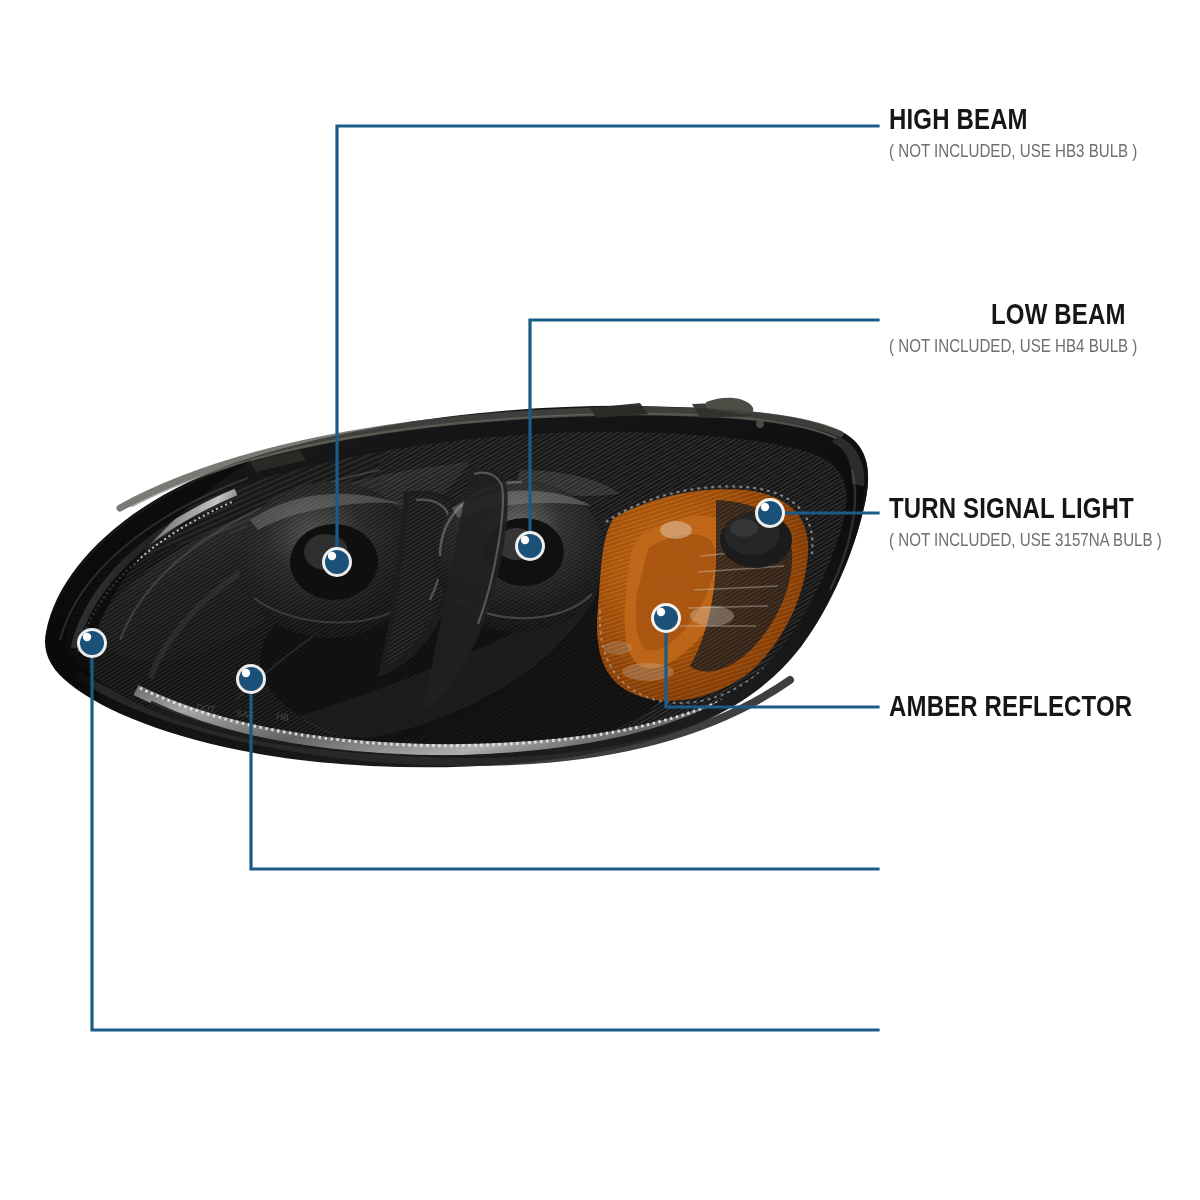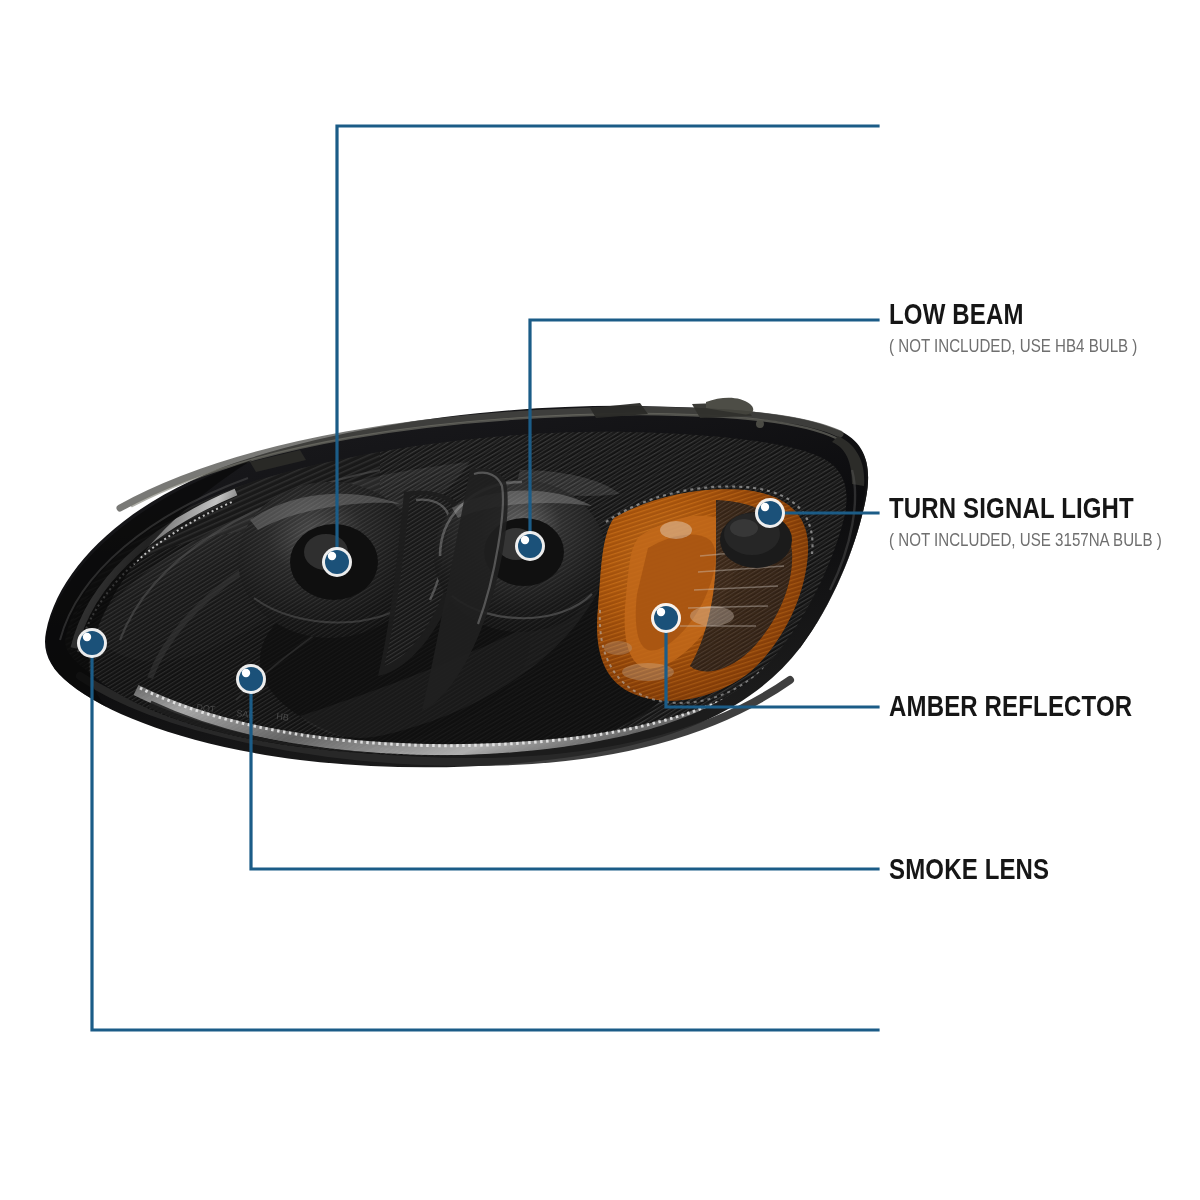--- a/index.html
+++ b/index.html
@@ -349,33 +349,34 @@
         <circle cx="246" cy="673" r="4.2" fill="#ffffff"></circle>
       </g>
       <g>
         <circle cx="92" cy="643" r="15" fill="#ffffff" opacity="0.92"></circle>
         <circle cx="92" cy="643" r="12" fill="#1b5179"></circle>
         <circle cx="87" cy="637" r="4.2" fill="#ffffff"></circle>
       </g>
     </g>
   </svg>
 
-
-  <div class="label-group" style="left:889px;top:299px;">
+  <div class="label-group" style="left:889px;top:104px;">
+    <div class="lbl-title">HIGH BEAM</div>
+    <div class="lbl-sub">( NOT INCLUDED, USE  HB3  BULB )</div>
+  </div>
+
+  <div class="label-group" style="left:889px;top:299px;text-align:right;">
     <div class="lbl-title">LOW BEAM</div>
     <div class="lbl-sub">( NOT INCLUDED, USE  HB4  BULB )</div>
   </div>
 
   <div class="label-group" style="left:889px;top:493px;">
     <div class="lbl-title">TURN SIGNAL LIGHT</div>
     <div class="lbl-sub">( NOT INCLUDED, USE  3157NA  BULB )</div>
   </div>
 
   <div class="label-group" style="left:889px;top:691px;">
     <div class="lbl-title">AMBER REFLECTOR</div>
   </div>
 
-  <div class="label-group" style="left:889px;top:854px;">
-    <div class="lbl-title">SMOKE LENS</div>
-  </div>
 
 
 </div>
 
 </body></html>

